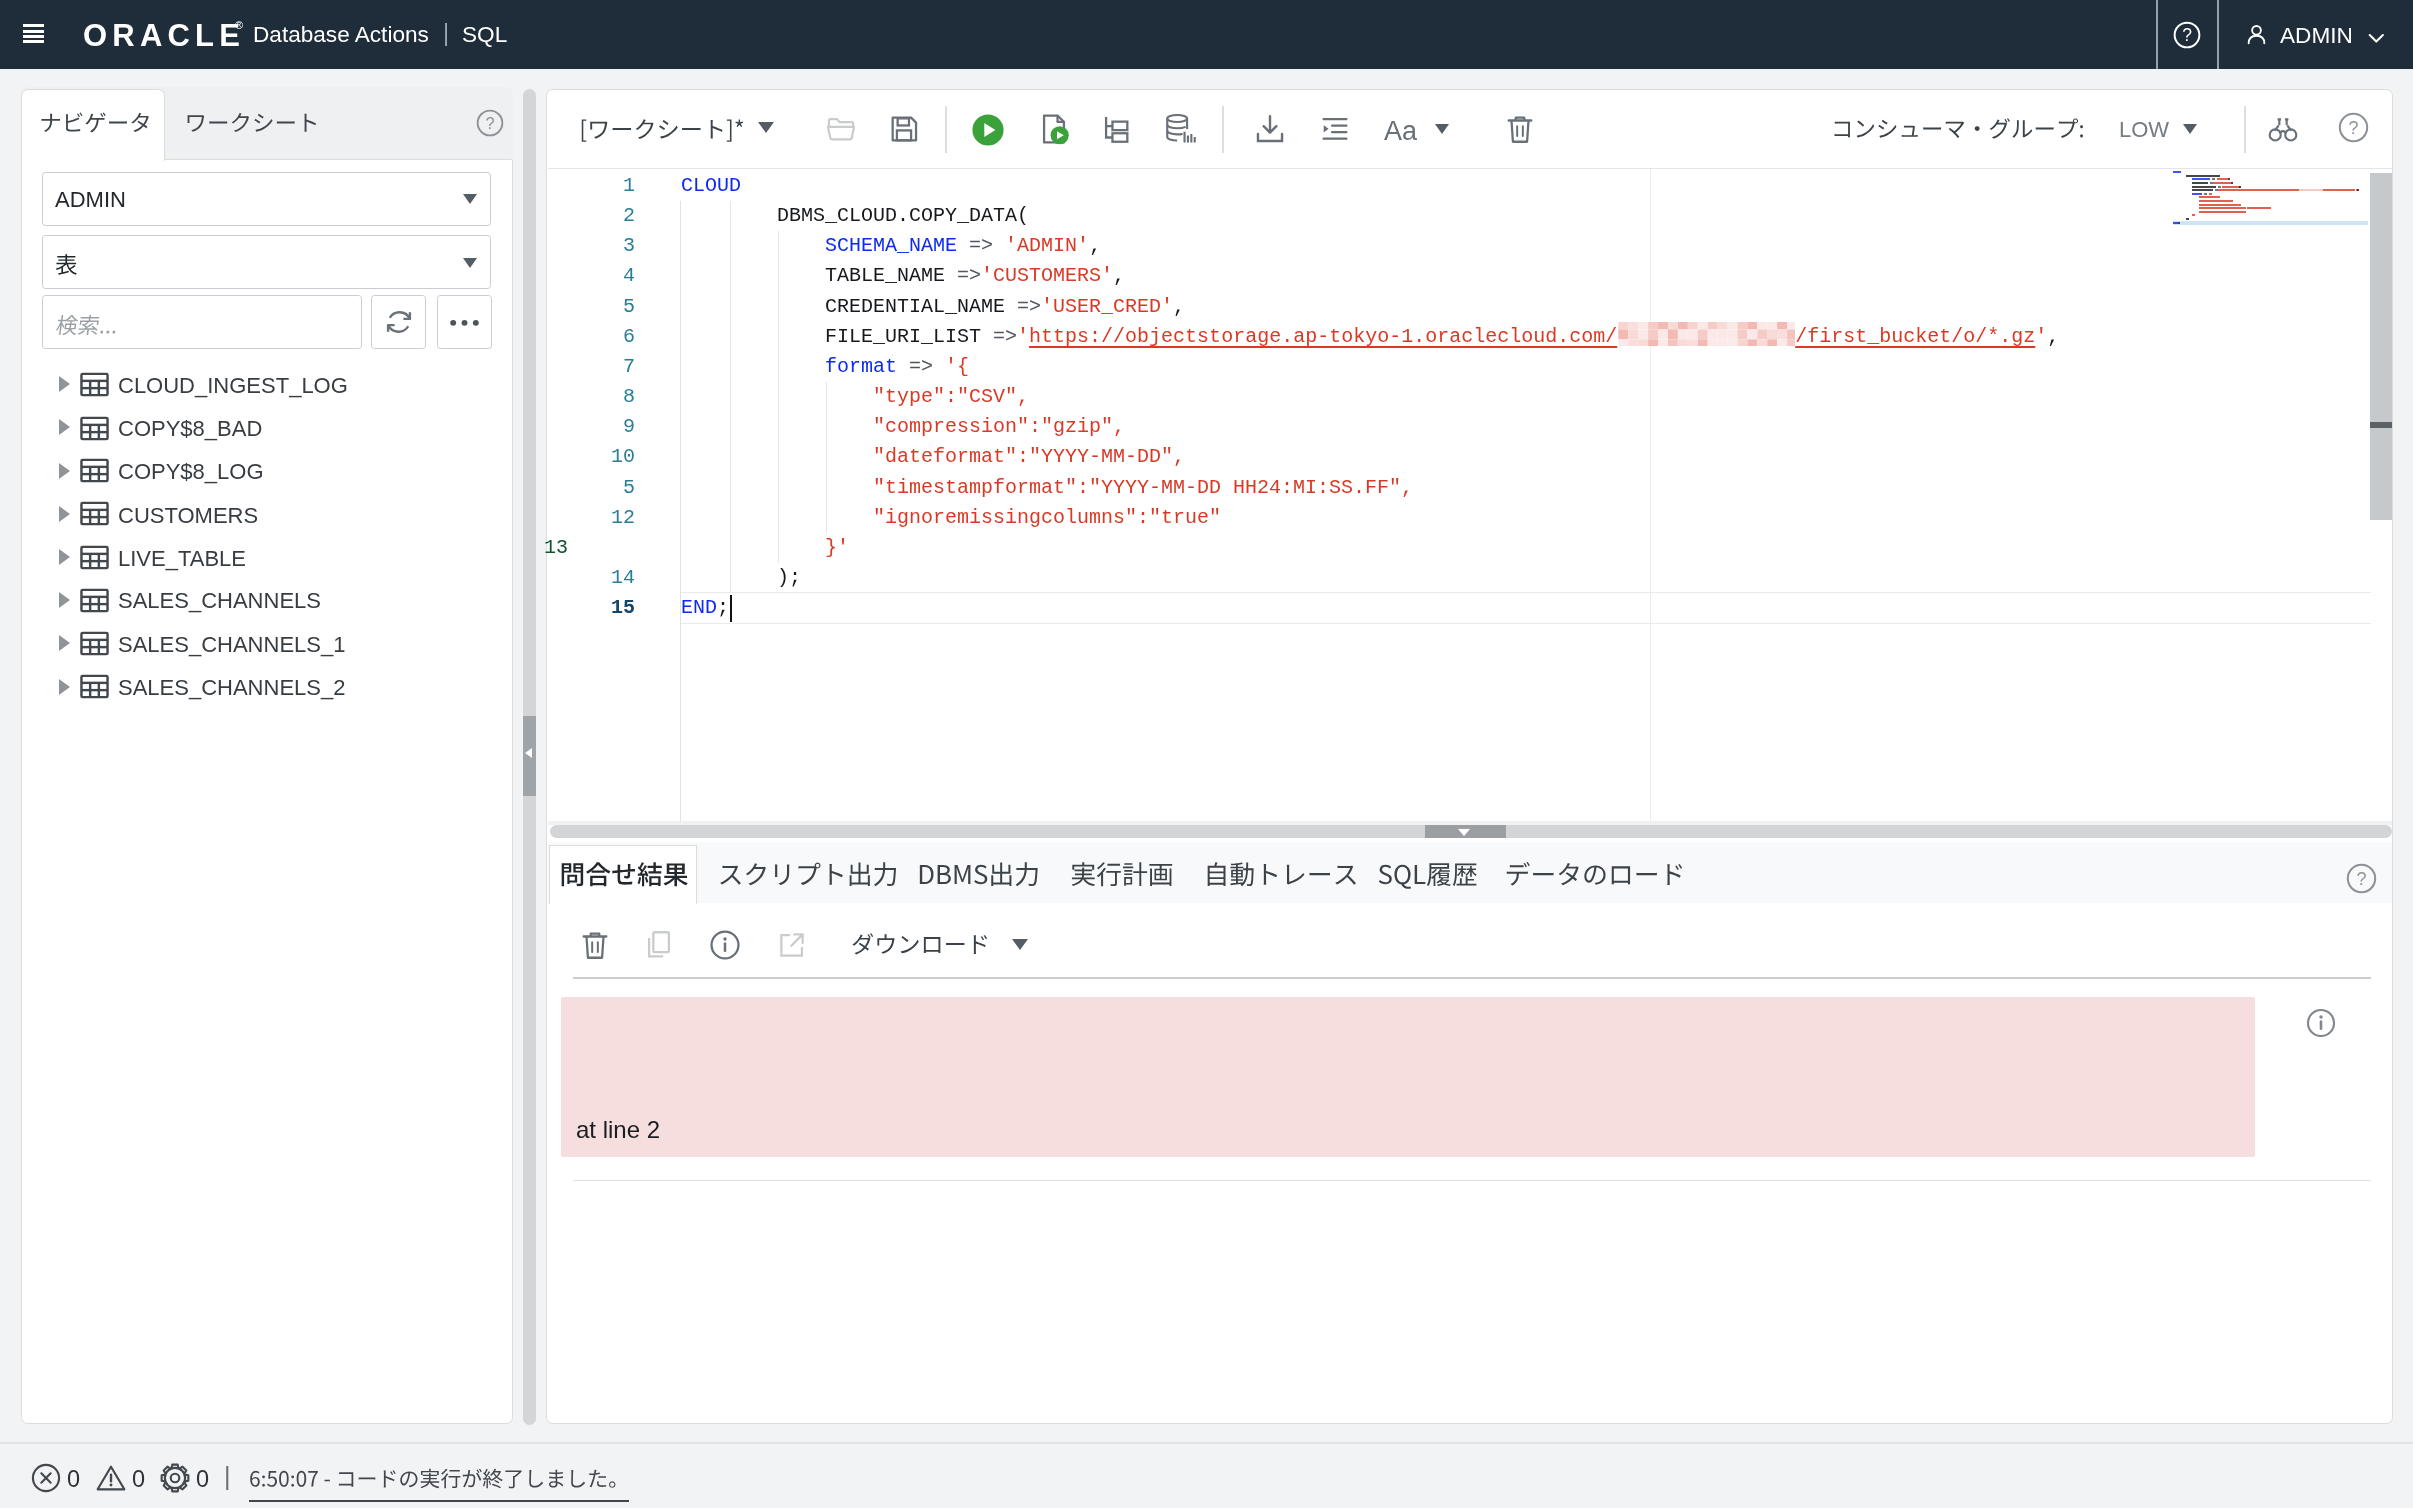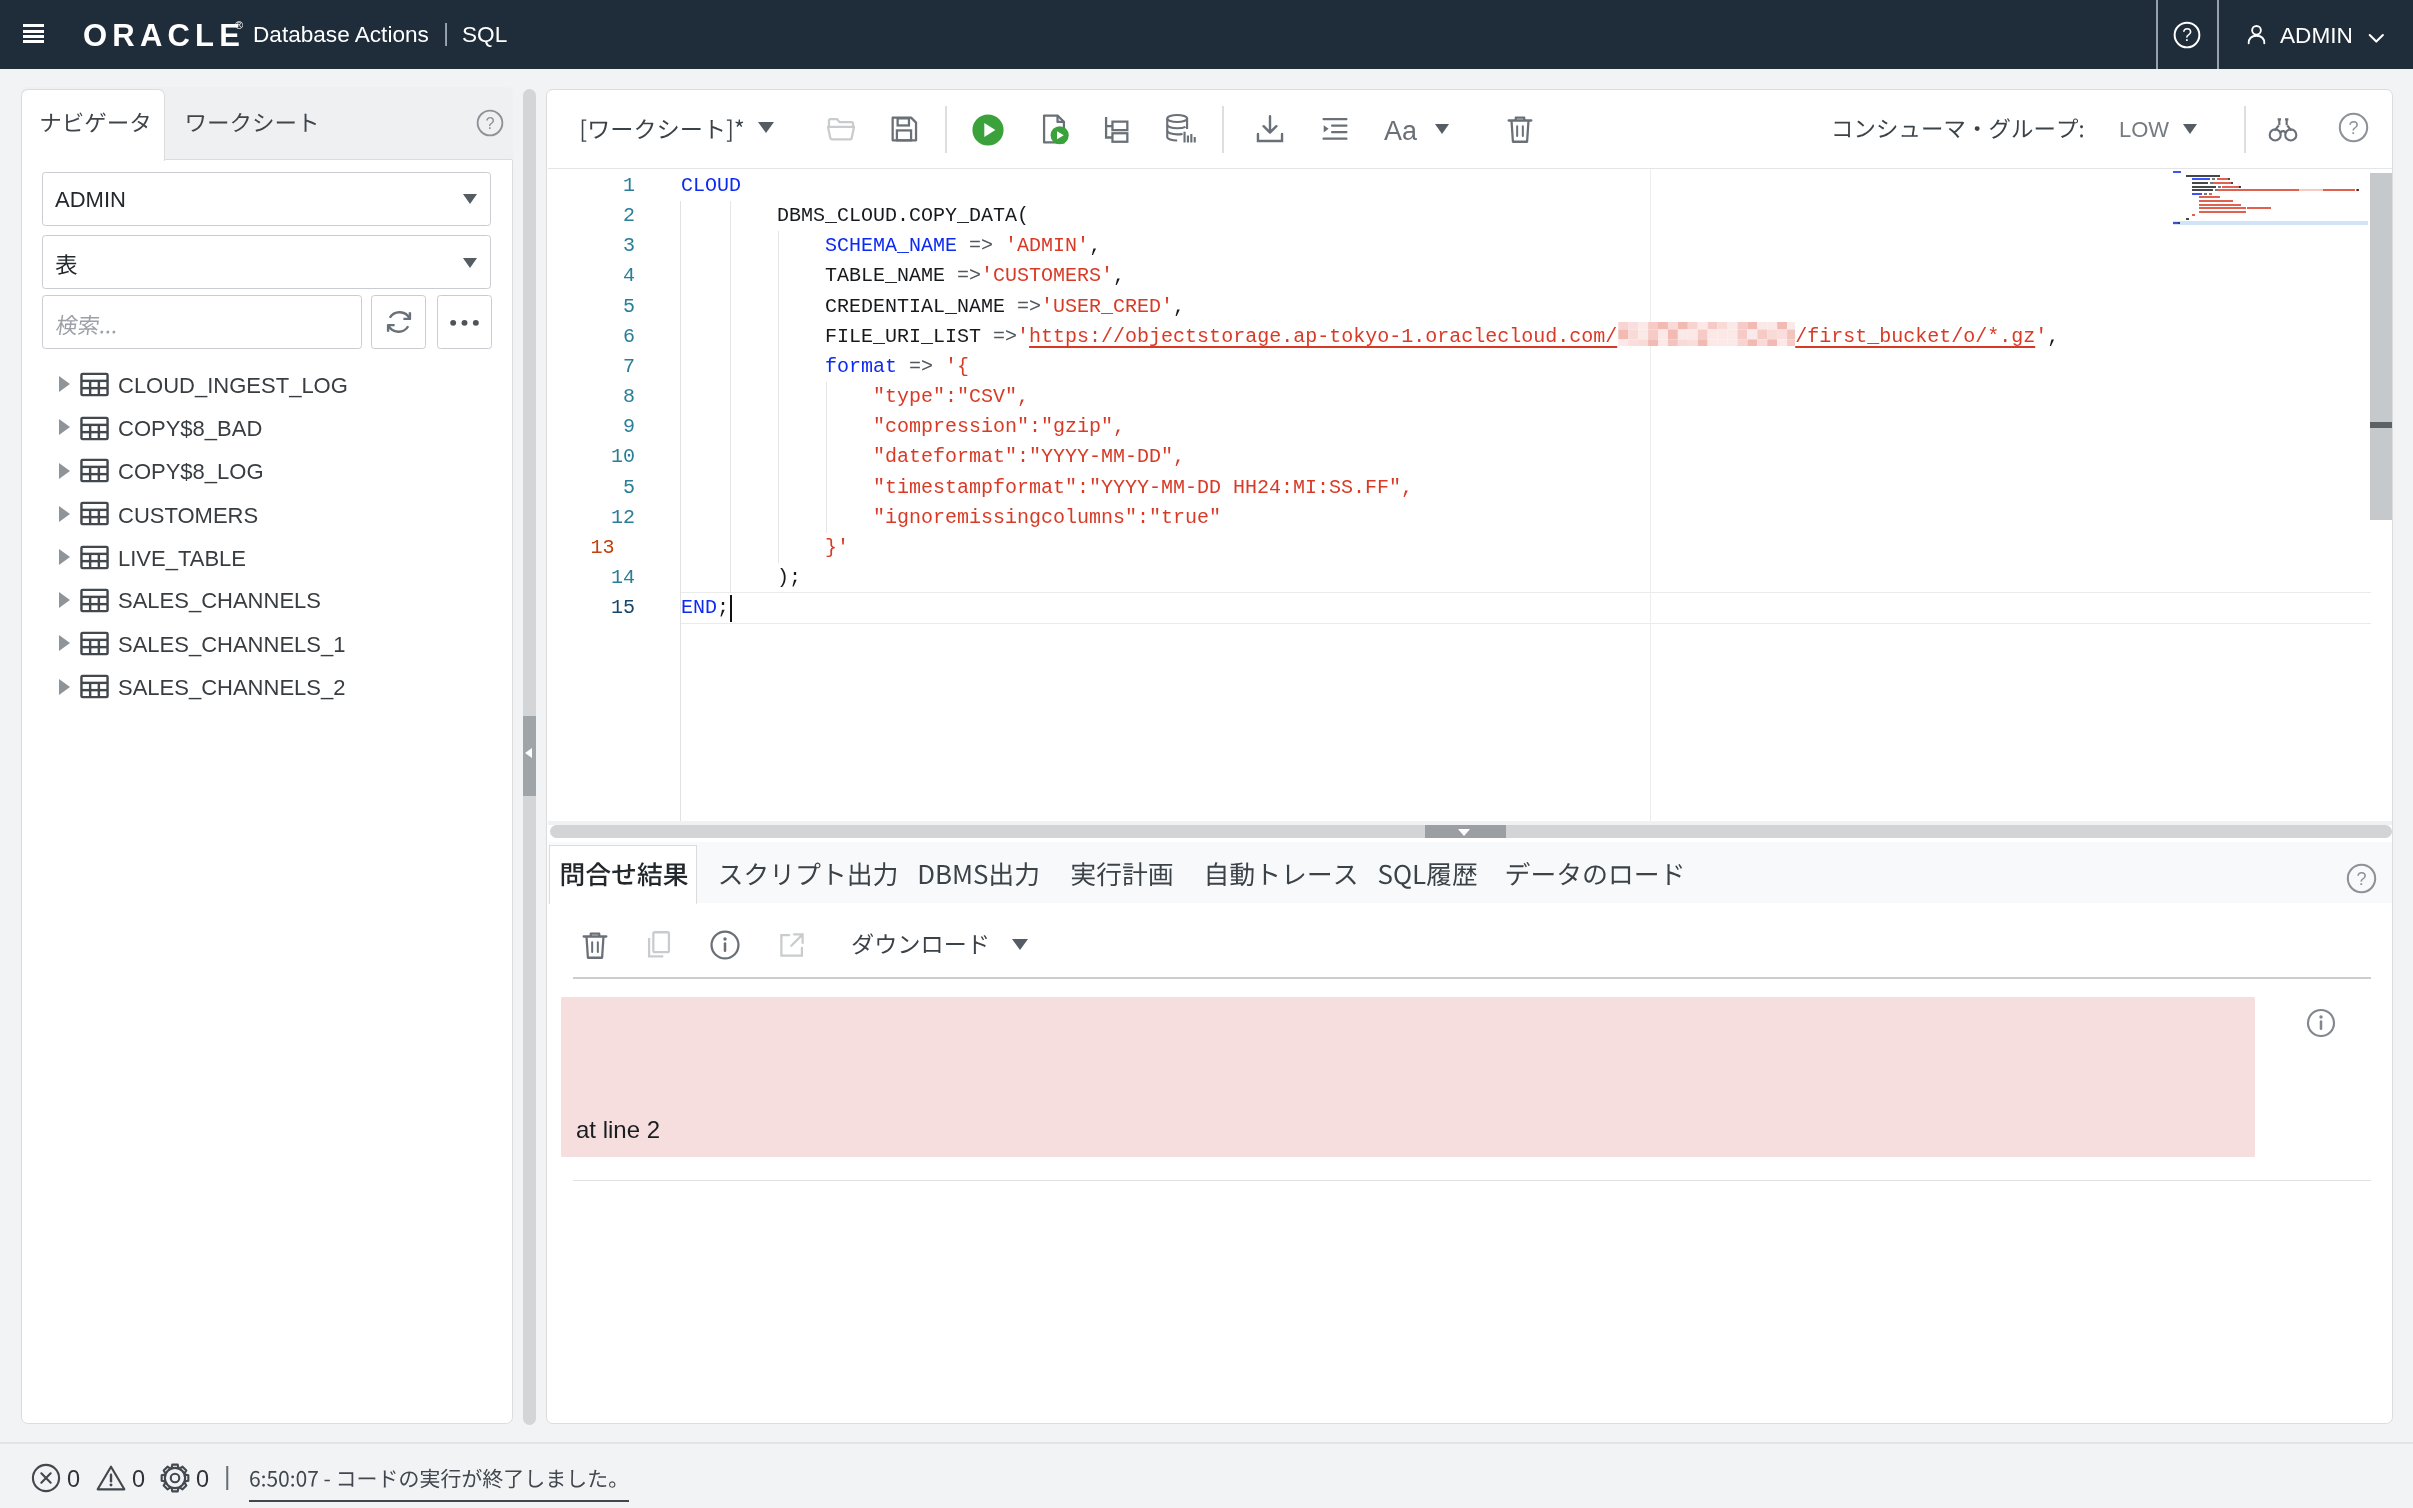--- a/index.html
+++ b/index.html
@@ -294,25 +294,25 @@
 <div class="mono abs" style="left:578px;top:382px;width:57px;text-align:right;font-size:20px;line-height:30px;color:#2a7e98;font-weight:400">8</div>
 <div class="mono abs" style="left:681px;top:382px;font-size:20px;line-height:30px;white-space:pre"><span style="color:#17191c">                </span><span style="color:#d93a26">"type":"CSV",</span></div>
 <div class="mono abs" style="left:578px;top:412px;width:57px;text-align:right;font-size:20px;line-height:30px;color:#2a7e98;font-weight:400">9</div>
 <div class="mono abs" style="left:681px;top:412px;font-size:20px;line-height:30px;white-space:pre"><span style="color:#17191c">                </span><span style="color:#d93a26">"compression":"gzip",</span></div>
 <div class="mono abs" style="left:578px;top:442px;width:57px;text-align:right;font-size:20px;line-height:30px;color:#2a7e98;font-weight:400">10</div>
 <div class="mono abs" style="left:681px;top:442px;font-size:20px;line-height:30px;white-space:pre"><span style="color:#17191c">                </span><span style="color:#d93a26">"dateformat":"YYYY-MM-DD",</span></div>
 <div class="mono abs" style="left:578px;top:473px;width:57px;text-align:right;font-size:20px;line-height:30px;color:#2a7e98;font-weight:400">5</div>
 <div class="mono abs" style="left:681px;top:473px;font-size:20px;line-height:30px;white-space:pre"><span style="color:#17191c">                </span><span style="color:#d93a26">"timestampformat":"YYYY-MM-DD HH24:MI:SS.FF",</span></div>
 <div class="mono abs" style="left:578px;top:503px;width:57px;text-align:right;font-size:20px;line-height:30px;color:#2a7e98;font-weight:400">12</div>
 <div class="mono abs" style="left:681px;top:503px;font-size:20px;line-height:30px;white-space:pre"><span style="color:#17191c">                </span><span style="color:#d93a26">"ignoremissingcolumns":"true"</span></div>
-<div class="mono abs" style="left:574px;top:533px;width:57px;text-align:center;font-size:20px;line-height:30px;color:#c2410c;font-weight:400">13</div>
+<div class="mono abs" style="left:544px;top:533px;width:57px;text-align:left;font-size:20px;line-height:30px;color:#14532d;font-weight:400">13</div>
 <div class="mono abs" style="left:681px;top:533px;font-size:20px;line-height:30px;white-space:pre"><span style="color:#17191c">            </span><span style="color:#d93a26">}'</span></div>
 <div class="mono abs" style="left:578px;top:563px;width:57px;text-align:right;font-size:20px;line-height:30px;color:#2a7e98;font-weight:400">14</div>
 <div class="mono abs" style="left:681px;top:563px;font-size:20px;line-height:30px;white-space:pre"><span style="color:#17191c">        );</span></div>
-<div class="mono abs" style="left:578px;top:593px;width:57px;text-align:right;font-size:20px;line-height:30px;color:#16466b;font-weight:400">15</div>
+<div class="mono abs" style="left:578px;top:593px;width:57px;text-align:right;font-size:20px;line-height:30px;color:#16466b;font-weight:700">15</div>
 <div class="mono abs" style="left:681px;top:593px;font-size:20px;line-height:30px;white-space:pre"><span style="color:#0d2af1">END</span><span style="color:#17191c">;</span></div>
 <div class="abs" style="left:730px;top:595px;width:2.1px;height:27px;background:#111"></div>
 <div class="abs" style="left:2173px;top:221px;width:195px;height:4.2px;background:#cfe4f7"></div>
 <div class="abs" style="left:2173px;top:171px;width:8.1px;height:1.9px;background:#0d2af1;opacity:0.8"></div>
 <div class="abs" style="left:2186px;top:175px;width:34px;height:1.9px;background:#17191c;opacity:0.8"></div>
 <div class="abs" style="left:2192px;top:178px;width:18px;height:1.9px;background:#0d2af1;opacity:0.8"></div>
 <div class="abs" style="left:2212px;top:178px;width:3.3px;height:1.9px;background:#50575d;opacity:0.8"></div>
 <div class="abs" style="left:2217px;top:178px;width:11.3px;height:1.9px;background:#d93a26;opacity:0.8"></div>
 <div class="abs" style="left:2228px;top:178px;width:1.6px;height:1.9px;background:#17191c;opacity:0.8"></div>
 <div class="abs" style="left:2192px;top:182px;width:16px;height:1.9px;background:#17191c;opacity:0.8"></div>

